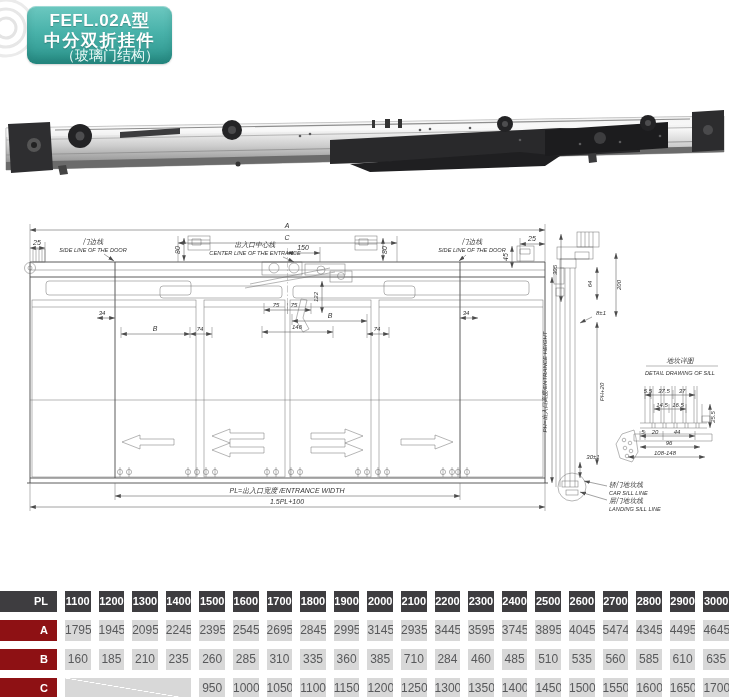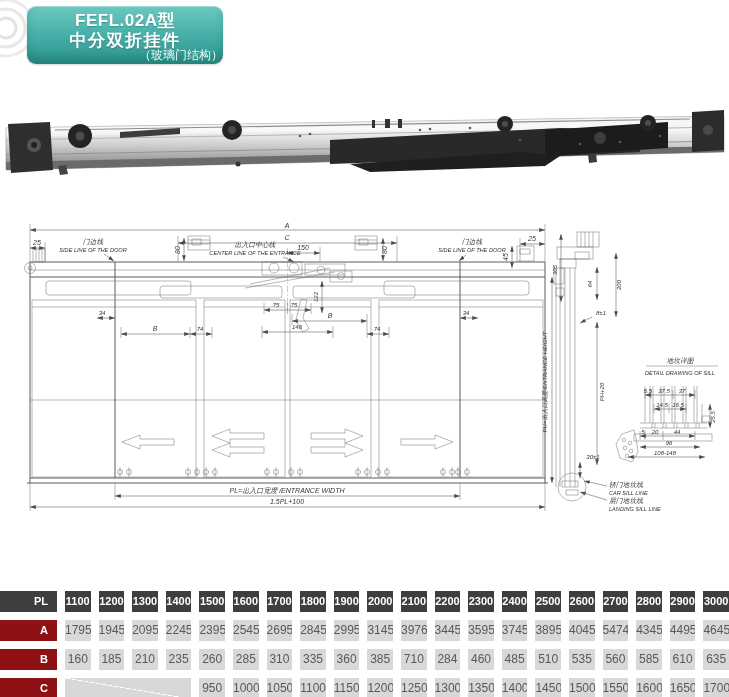--- a/index.html
+++ b/index.html
@@ -1,28 +1,28 @@
 <!DOCTYPE html>
 <html><head>
 <meta charset="utf-8">
 <style>
   *{box-sizing:border-box;margin:0;padding:0}
   body{width:729px;height:697px;position:relative;background:#fff;overflow:hidden;
        font-family:"Liberation Sans",sans-serif}
   
   .arcs{position:absolute;left:0;top:0}
-  .badge{position:absolute;left:27px;top:6px;width:196px;height:58px;border-radius:9px;
+  .badge{position:absolute;left:27px;top:6px;width:145px;height:58px;border-radius:9px;
          background:linear-gradient(180deg,#6cc8c0 0%,#49b2aa 45%,#2a938b 100%);
          box-shadow:inset 0 -7px 9px rgba(0,60,55,.18), inset 0 1px 0 rgba(255,255,255,.35), 0 1px 2px rgba(0,0,0,.18);
          padding-top:4px}
   .badge-model{font-size:17px;font-weight:bold;color:#fff;text-align:center;line-height:21px;
                letter-spacing:.5px;text-shadow:0 1px 1px rgba(0,0,0,.22)}
   .badge-name{font-size:17px;font-weight:bold;color:#fff;text-align:center;line-height:19px;
               letter-spacing:1.5px;text-shadow:0 1px 1px rgba(0,0,0,.22)}
-  .badge-sub{font-size:12px;color:#eefbf9;text-align:right;line-height:11px}
+  .badge-sub{font-size:14px;color:#eefbf9;text-align:right;padding-right:13px;line-height:11px}
   
   .photo{position:absolute;left:0;top:100px}
   .drawing{position:absolute;left:0;top:192px}
   .ln{stroke:#4b4b4b;stroke-width:.9;fill:none}
   .tn{stroke:#6f6f6f;stroke-width:.5;fill:none}
   .dm{stroke:#565656;stroke-width:.55;fill:none;marker-start:url(#ar);marker-end:url(#ar)}
   .ldr{stroke:#565656;stroke-width:.55;fill:none;marker-end:url(#ar)}
   .ctr{stroke:#909090;stroke-width:.45;stroke-dasharray:7 2 1.5 2;fill:none}
   .drawing text{font-family:"Liberation Sans",sans-serif;font-style:italic;fill:#343434;
                 font-size:7px;text-anchor:middle}
@@ -371,21 +371,21 @@
     <div class="val">1795</div>
     <div class="val">1945</div>
     <div class="val">2095</div>
     <div class="val">2245</div>
     <div class="val">2395</div>
     <div class="val">2545</div>
     <div class="val">2695</div>
     <div class="val">2845</div>
     <div class="val">2995</div>
     <div class="val">3145</div>
-    <div class="val">3976</div>
+    <div class="val">2935</div>
     <div class="val">3445</div>
     <div class="val">3595</div>
     <div class="val">3745</div>
     <div class="val">3895</div>
     <div class="val">4045</div>
     <div class="val">5474</div>
     <div class="val">4345</div>
     <div class="val">4495</div>
     <div class="val">4645</div>
     <div class="rowlbl">B</div>

